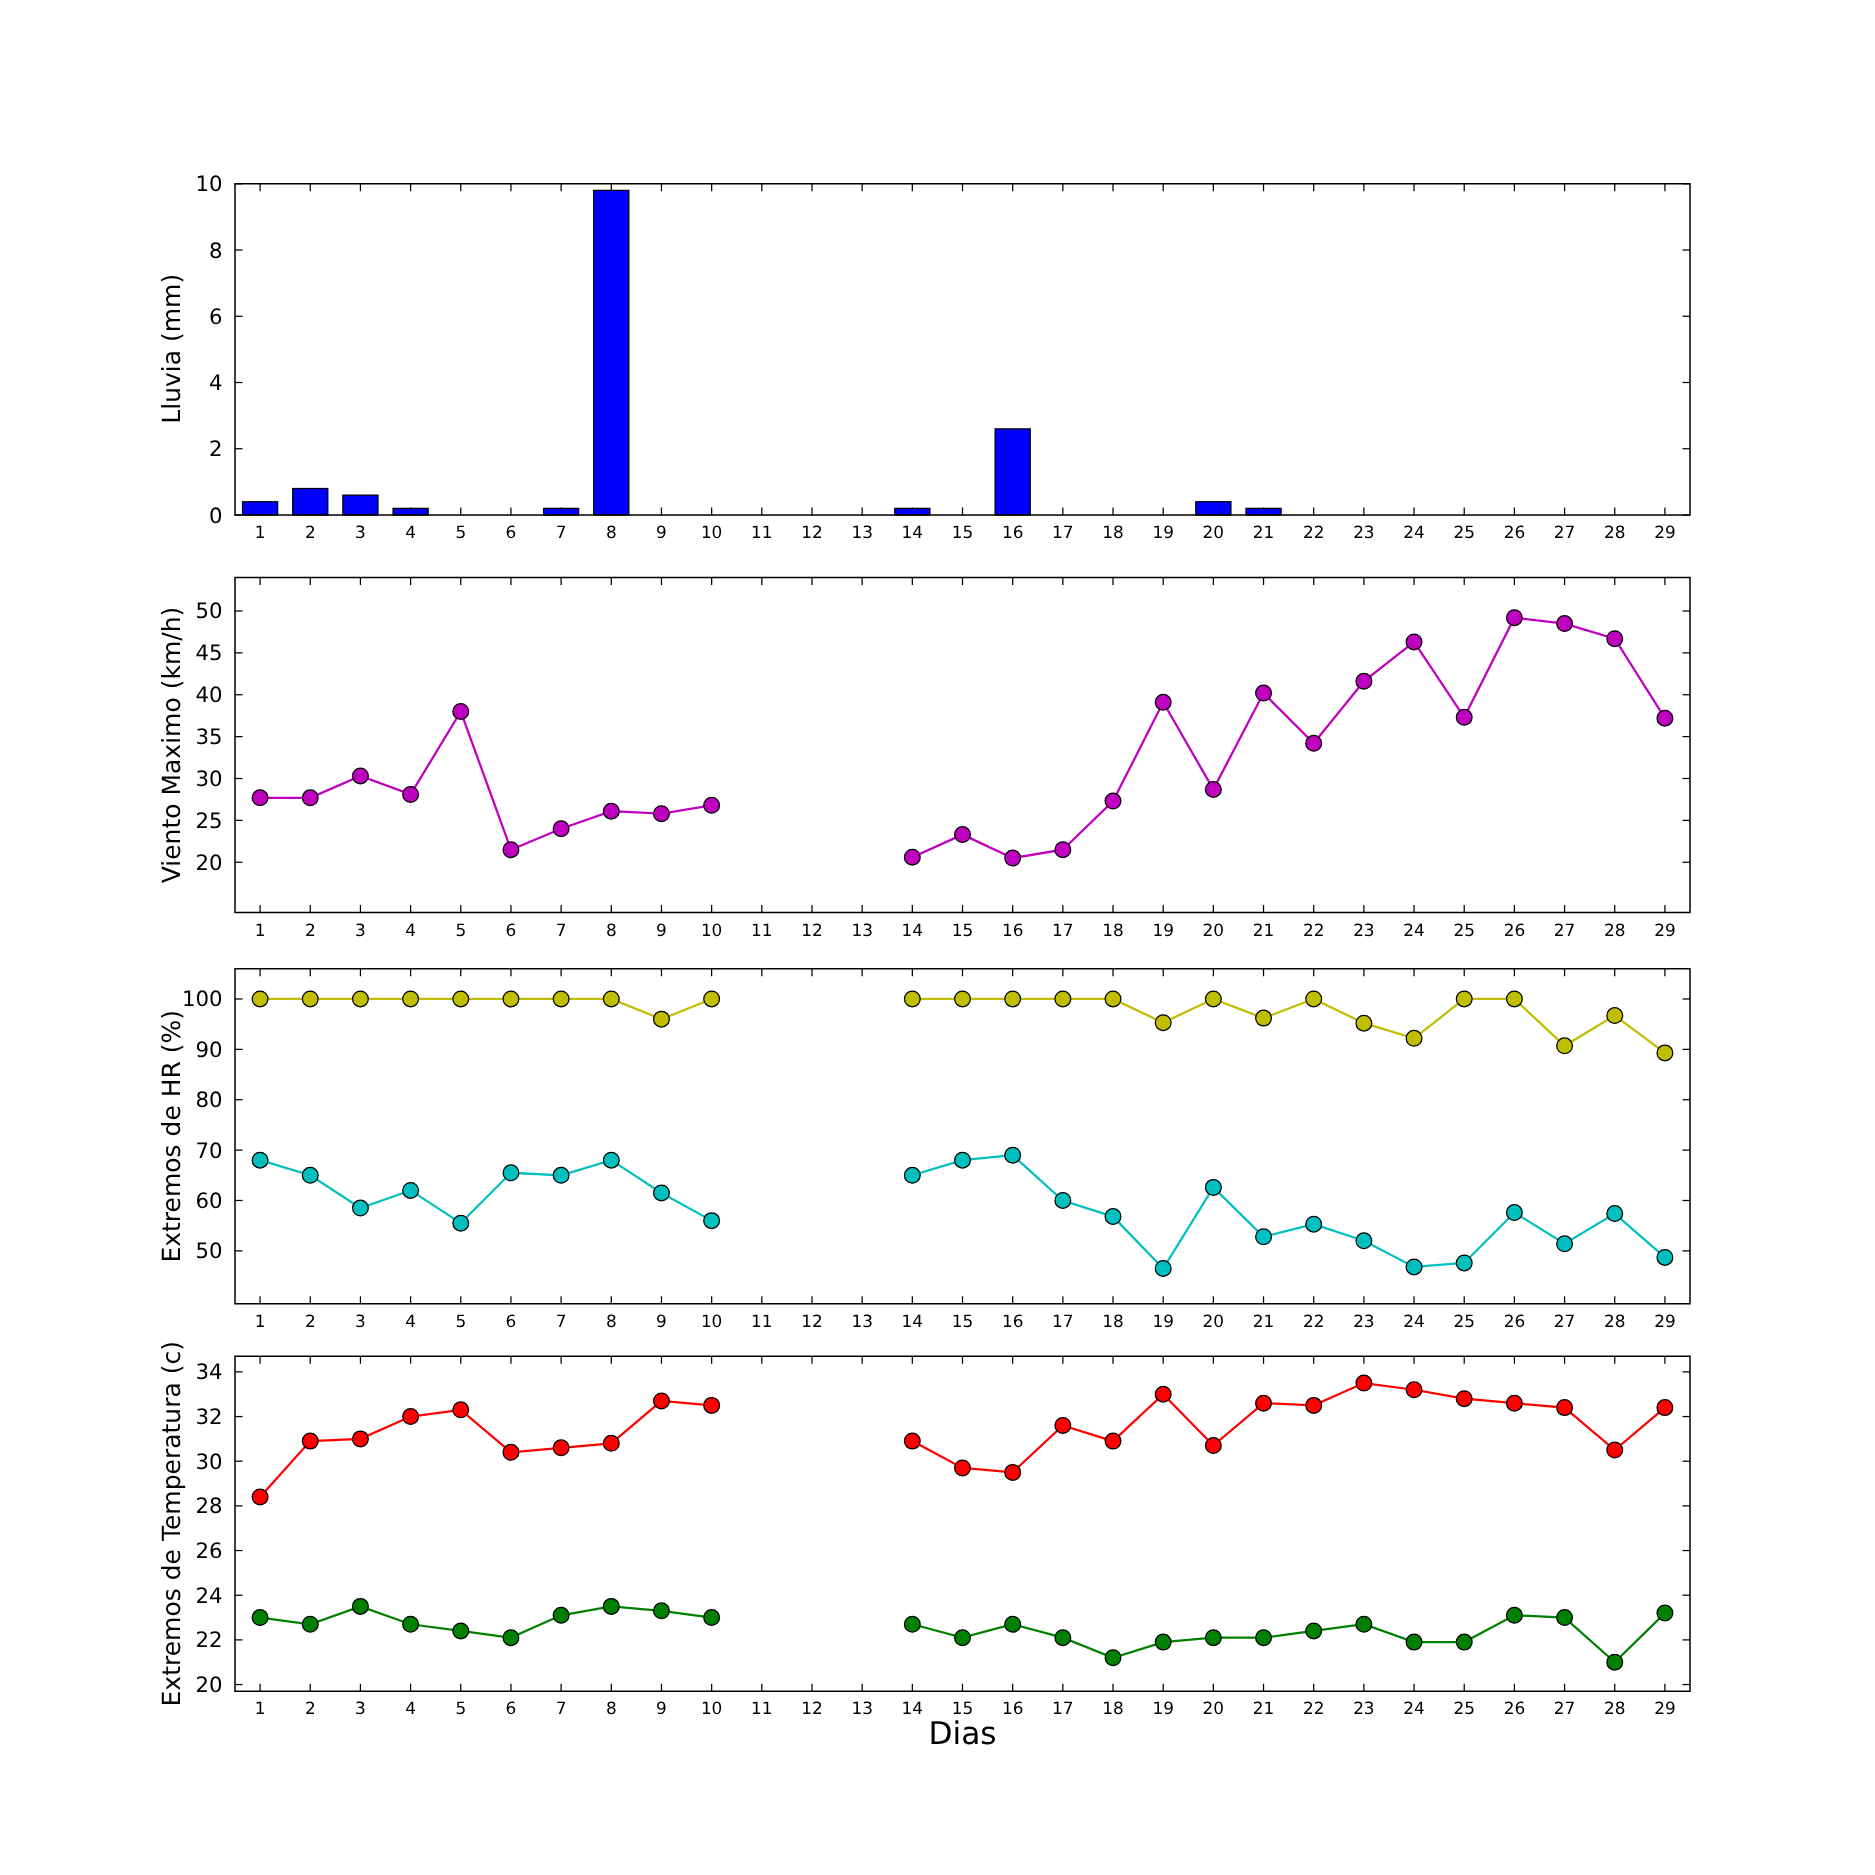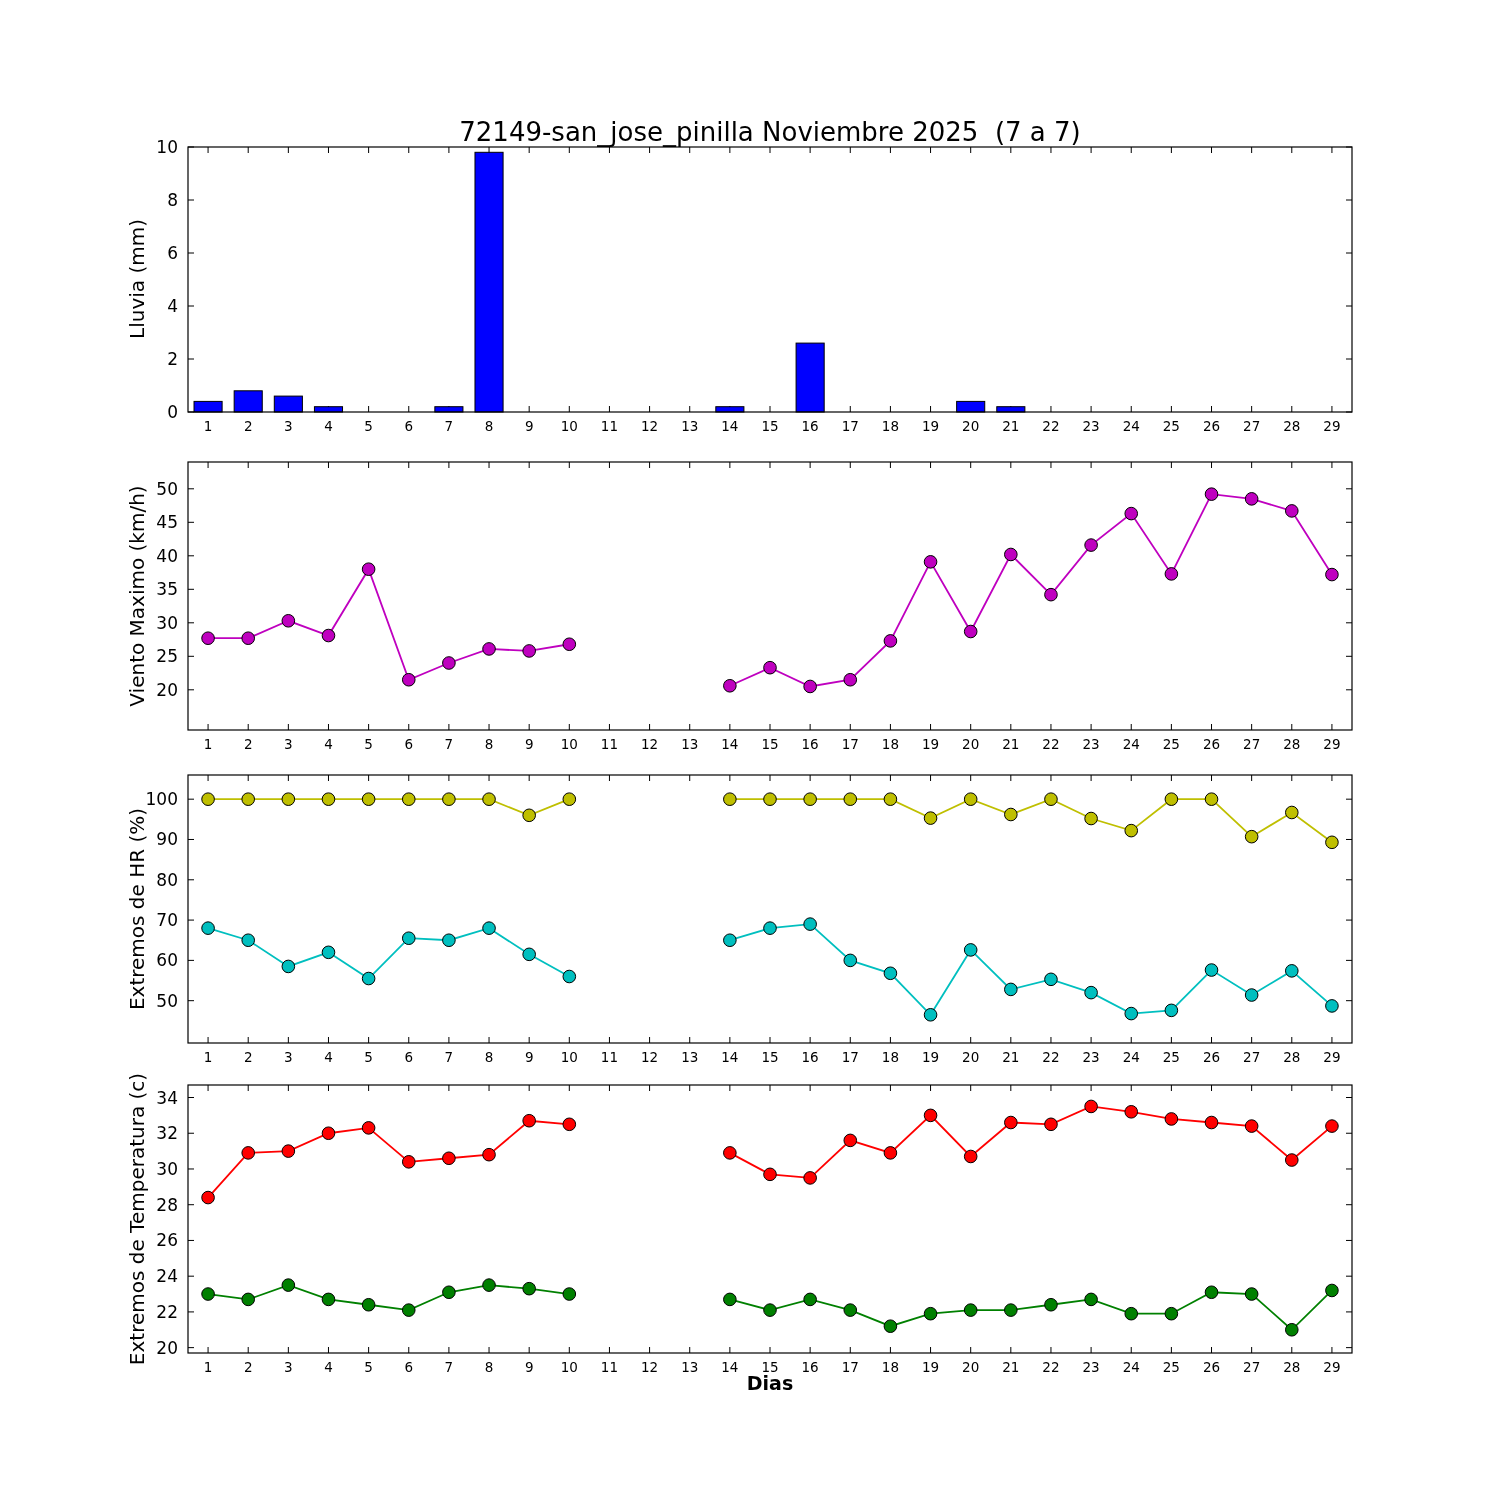--- a/index.html
+++ b/index.html
@@ -9,29 +9,27 @@
   .fig-title{
     position:absolute;left:770px;top:118px;transform:translateX(-50%);
     font-size:26px;white-space:pre;line-height:1.1;
   }
   .ylabel{
     position:absolute;left:137px;transform:translate(-50%,-50%) rotate(-90deg);
     font-size:20px;white-space:nowrap;
   }
   .xlabel{
     position:absolute;left:770px;top:1372px;transform:translateX(-50%);
-    font-size:19px;
-    font-weight:bold;
+    font-size:25px;
   }
 </style>
 </head>
 <body>
 
 <div class="figure">
-  <div class="fig-title">72149-san_jose_pinilla Noviembre 2025  (7 a 7)</div>
 
   <div class="ylabel" style="top:279px">Lluvia (mm)</div>
   <div class="ylabel" style="top:596px">Viento Maximo (km/h)</div>
   <div class="ylabel" style="top:909px">Extremos de HR (%)</div>
   <div class="ylabel" style="top:1219px">Extremos de Temperatura (c)</div>
 
   <svg id="plot-svg" width="1500" height="1500" viewBox="0 0 1500 1500">
       <g>
         <line x1="208.0689655172414" y1="412" x2="208.0689655172414" y2="406" stroke="#000" stroke-width="1"></line>
         <line x1="208.0689655172414" y1="147" x2="208.0689655172414" y2="153" stroke="#000" stroke-width="1"></line>

